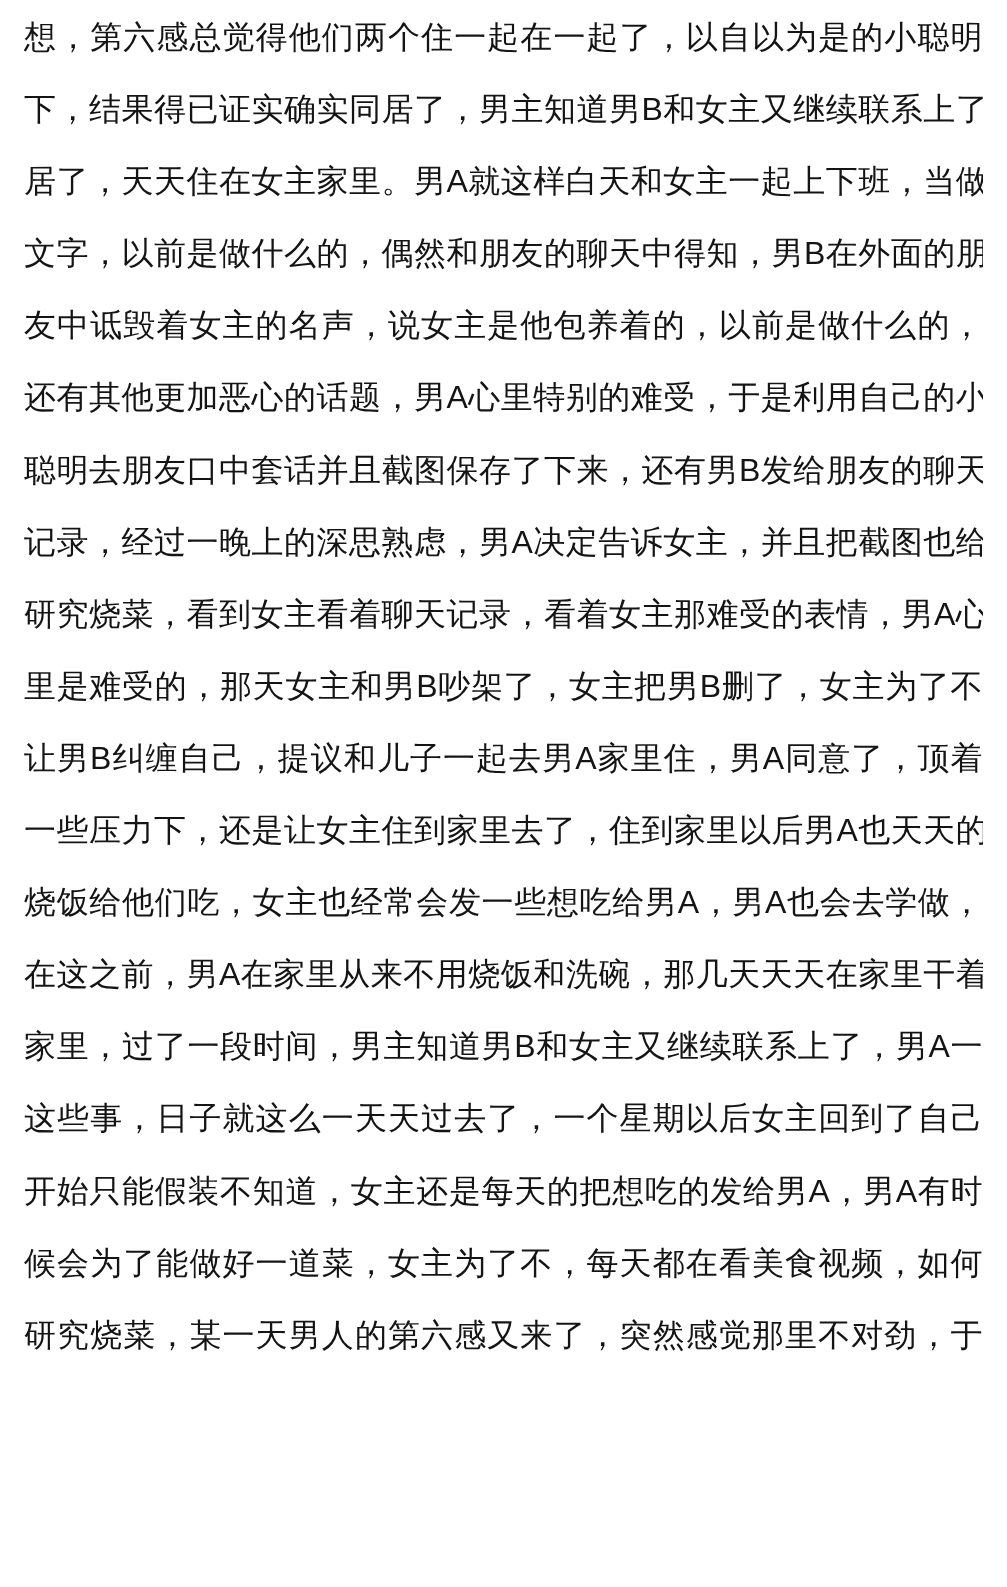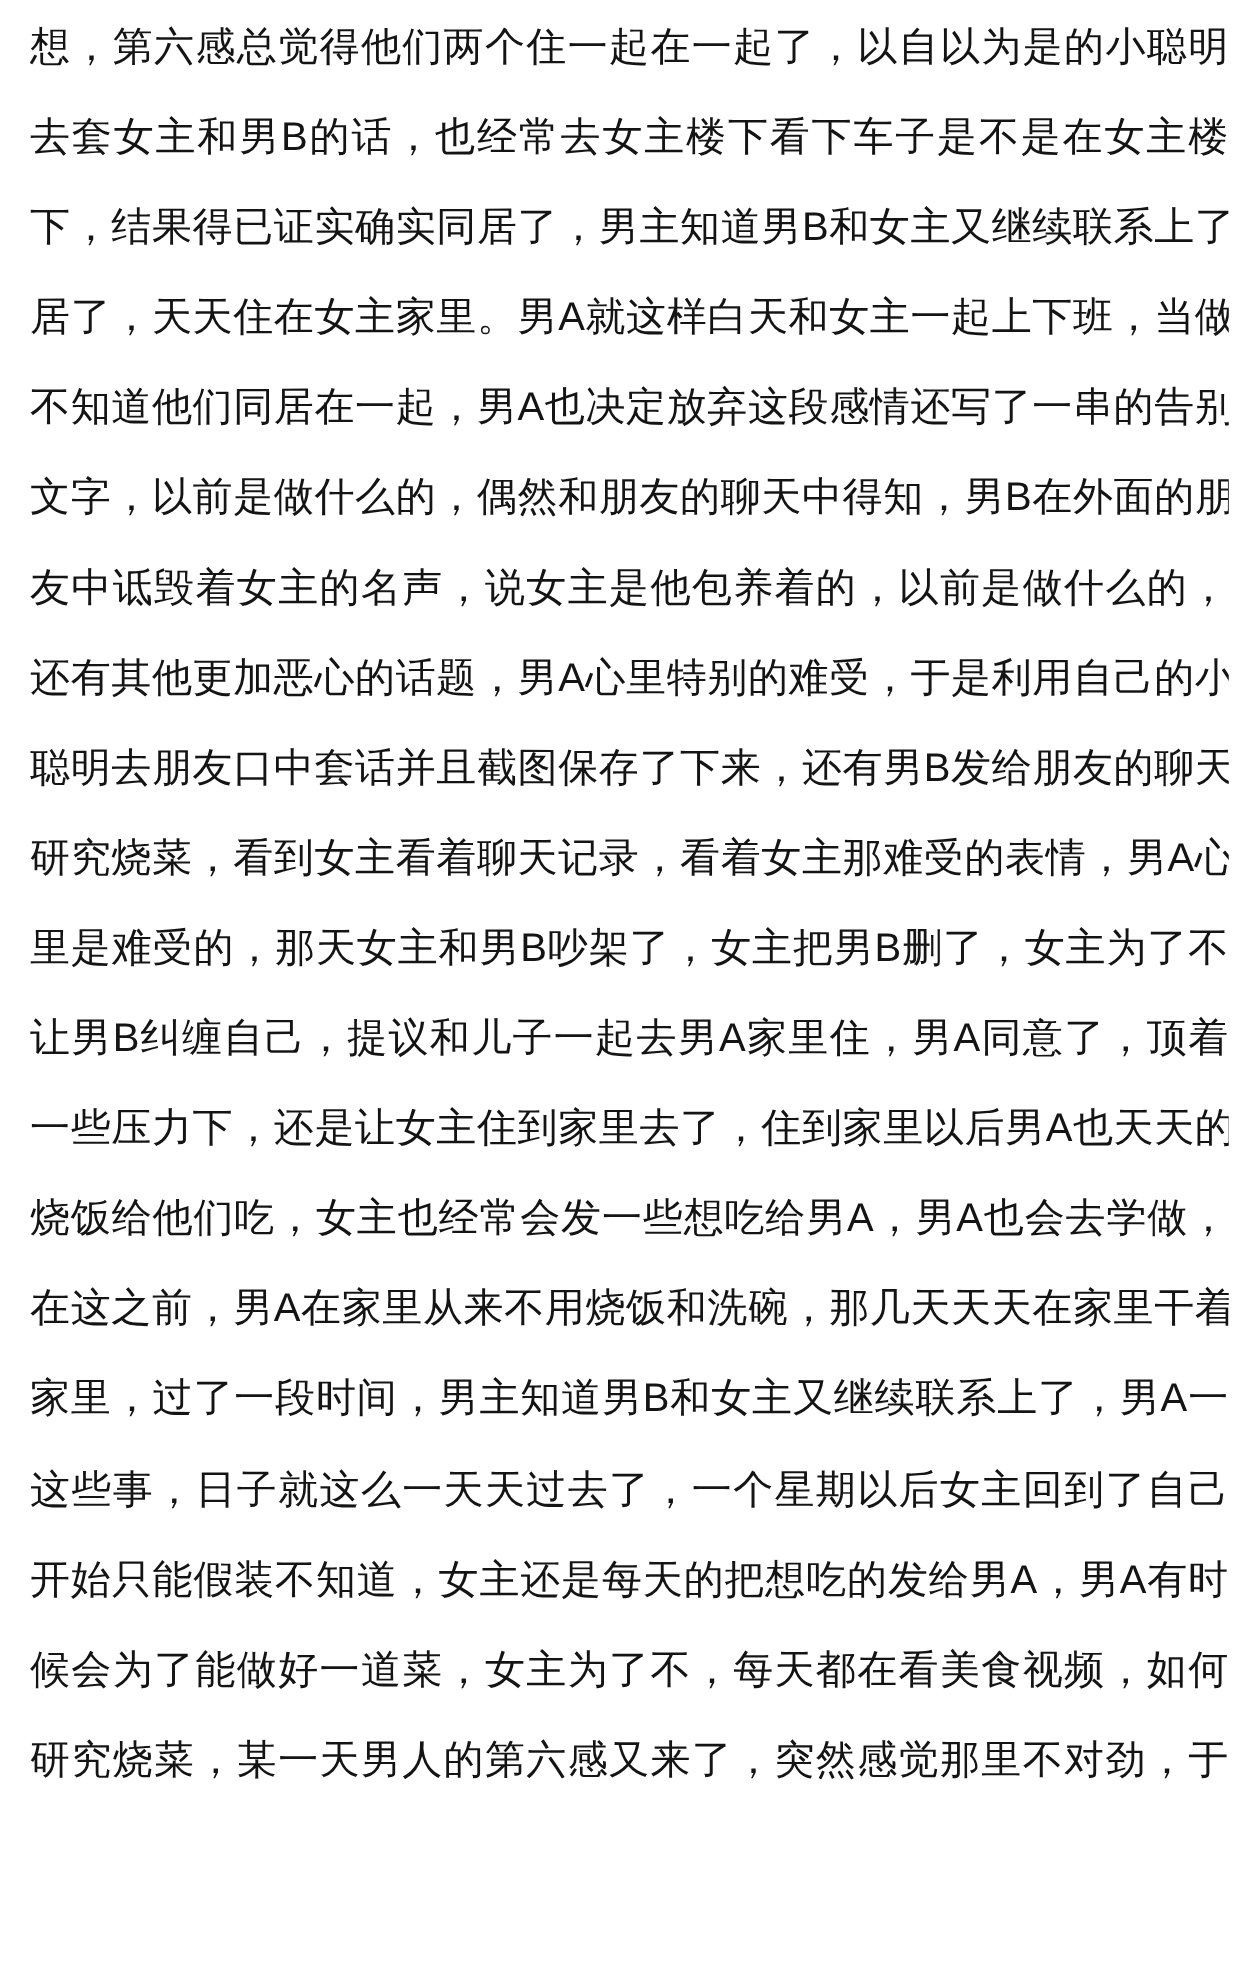--- a/index.html
+++ b/index.html
@@ -32,28 +32,27 @@
     letter-spacing: 0.5px;
     overflow: hidden;
   }
 </style>
 </head>
 <body>
 
 <div class="page" style="background: rgb(255, 255, 255);">
   <div class="text-block" style="color: rgb(20, 20, 20);">
       <div class="line">想，第六感总觉得他们两个住一起在一起了，以自以为是的小聪明</div>
-      <div class="line">去套女主和男B的话，也经常去女主楼下看下车子是不是在女主楼</div>
       <div class="line">下，结果得已证实确实同居了，男主知道男B和女主又继续联系上了</div>
       <div class="line">居了，天天住在女主家里。男A就这样白天和女主一起上下班，当做</div>
-      <div class="line">不知道他们同居在一起，男A也决定放弃这段感情还写了一串的告别</div>
       <div class="line">文字，以前是做什么的，偶然和朋友的聊天中得知，男B在外面的朋</div>
       <div class="line">友中诋毁着女主的名声，说女主是他包养着的，以前是做什么的，</div>
       <div class="line">还有其他更加恶心的话题，男A心里特别的难受，于是利用自己的小</div>
       <div class="line">聪明去朋友口中套话并且截图保存了下来，还有男B发给朋友的聊天</div>
+      <div class="line">记录，经过一晚上的深思熟虑，男A决定告诉女主，并且把截图也给</div>
       <div class="line">研究烧菜，看到女主看着聊天记录，看着女主那难受的表情，男A心</div>
       <div class="line">里是难受的，那天女主和男B吵架了，女主把男B删了，女主为了不</div>
       <div class="line">让男B纠缠自己，提议和儿子一起去男A家里住，男A同意了，顶着</div>
       <div class="line">一些压力下，还是让女主住到家里去了，住到家里以后男A也天天的</div>
       <div class="line">烧饭给他们吃，女主也经常会发一些想吃给男A，男A也会去学做，</div>
       <div class="line">在这之前，男A在家里从来不用烧饭和洗碗，那几天天天在家里干着</div>
       <div class="line">家里，过了一段时间，男主知道男B和女主又继续联系上了，男A一</div>
       <div class="line">这些事，日子就这么一天天过去了，一个星期以后女主回到了自己</div>
       <div class="line">开始只能假装不知道，女主还是每天的把想吃的发给男A，男A有时</div>
       <div class="line">候会为了能做好一道菜，女主为了不，每天都在看美食视频，如何</div>

